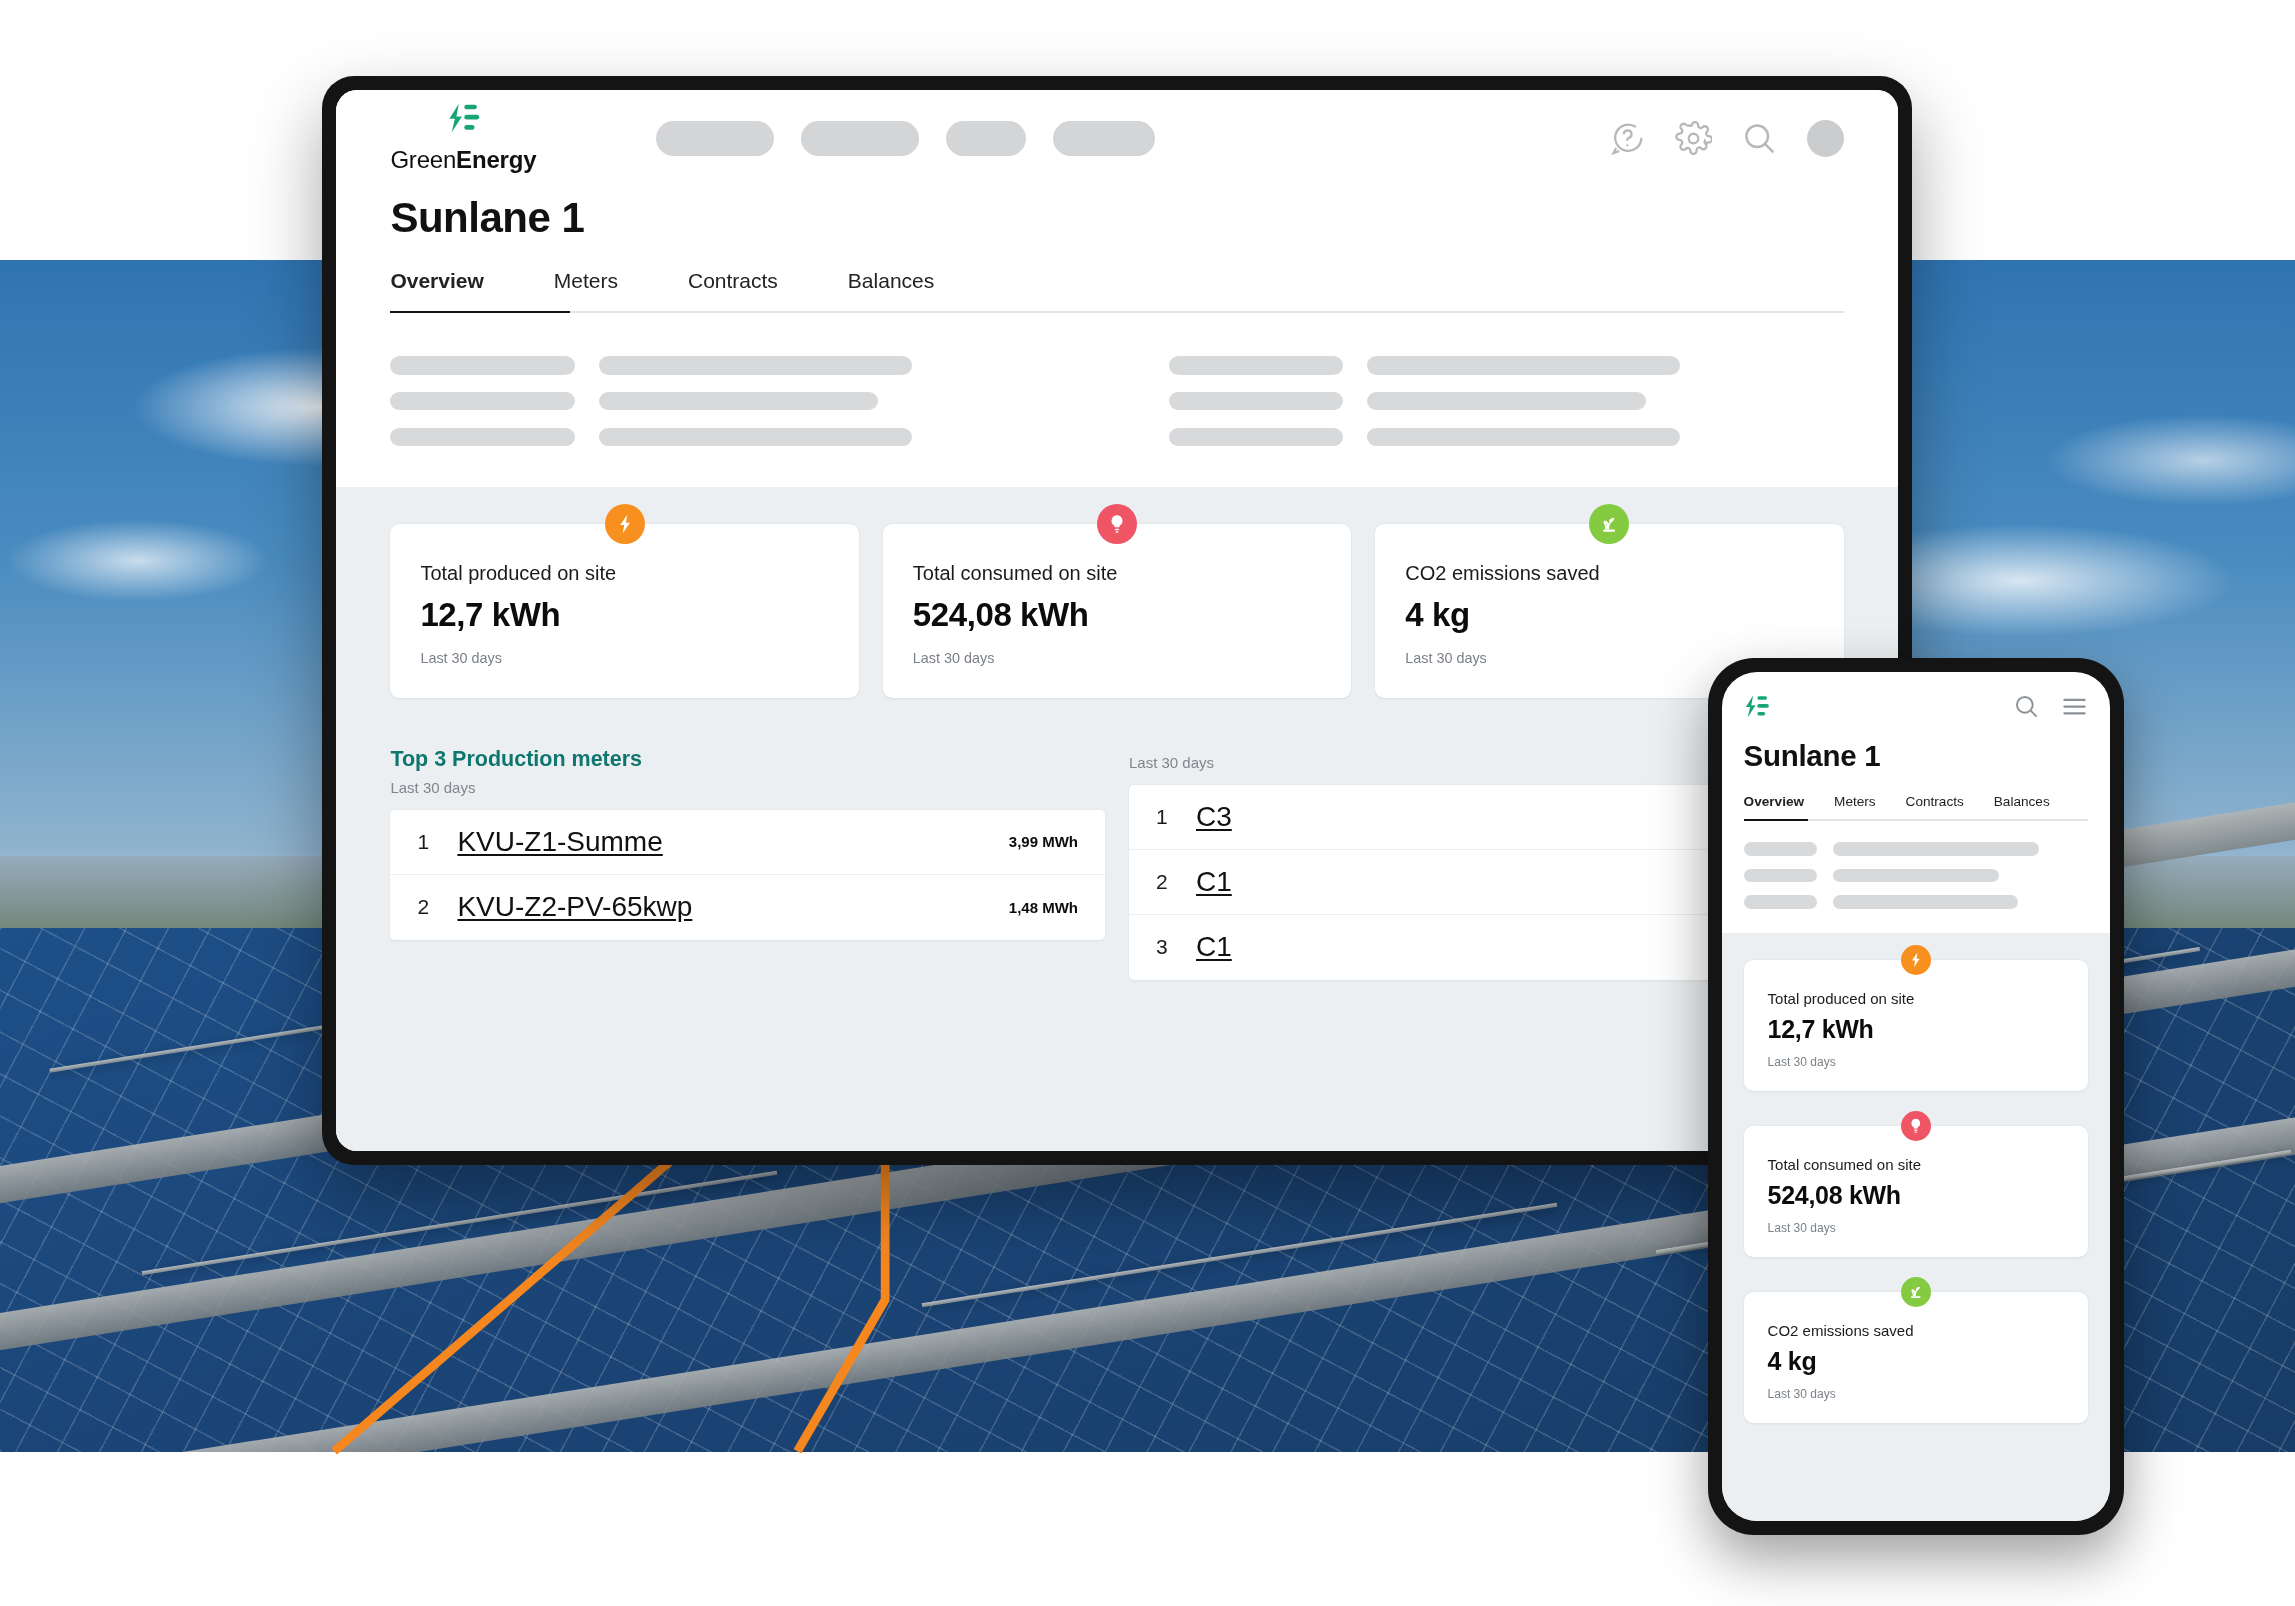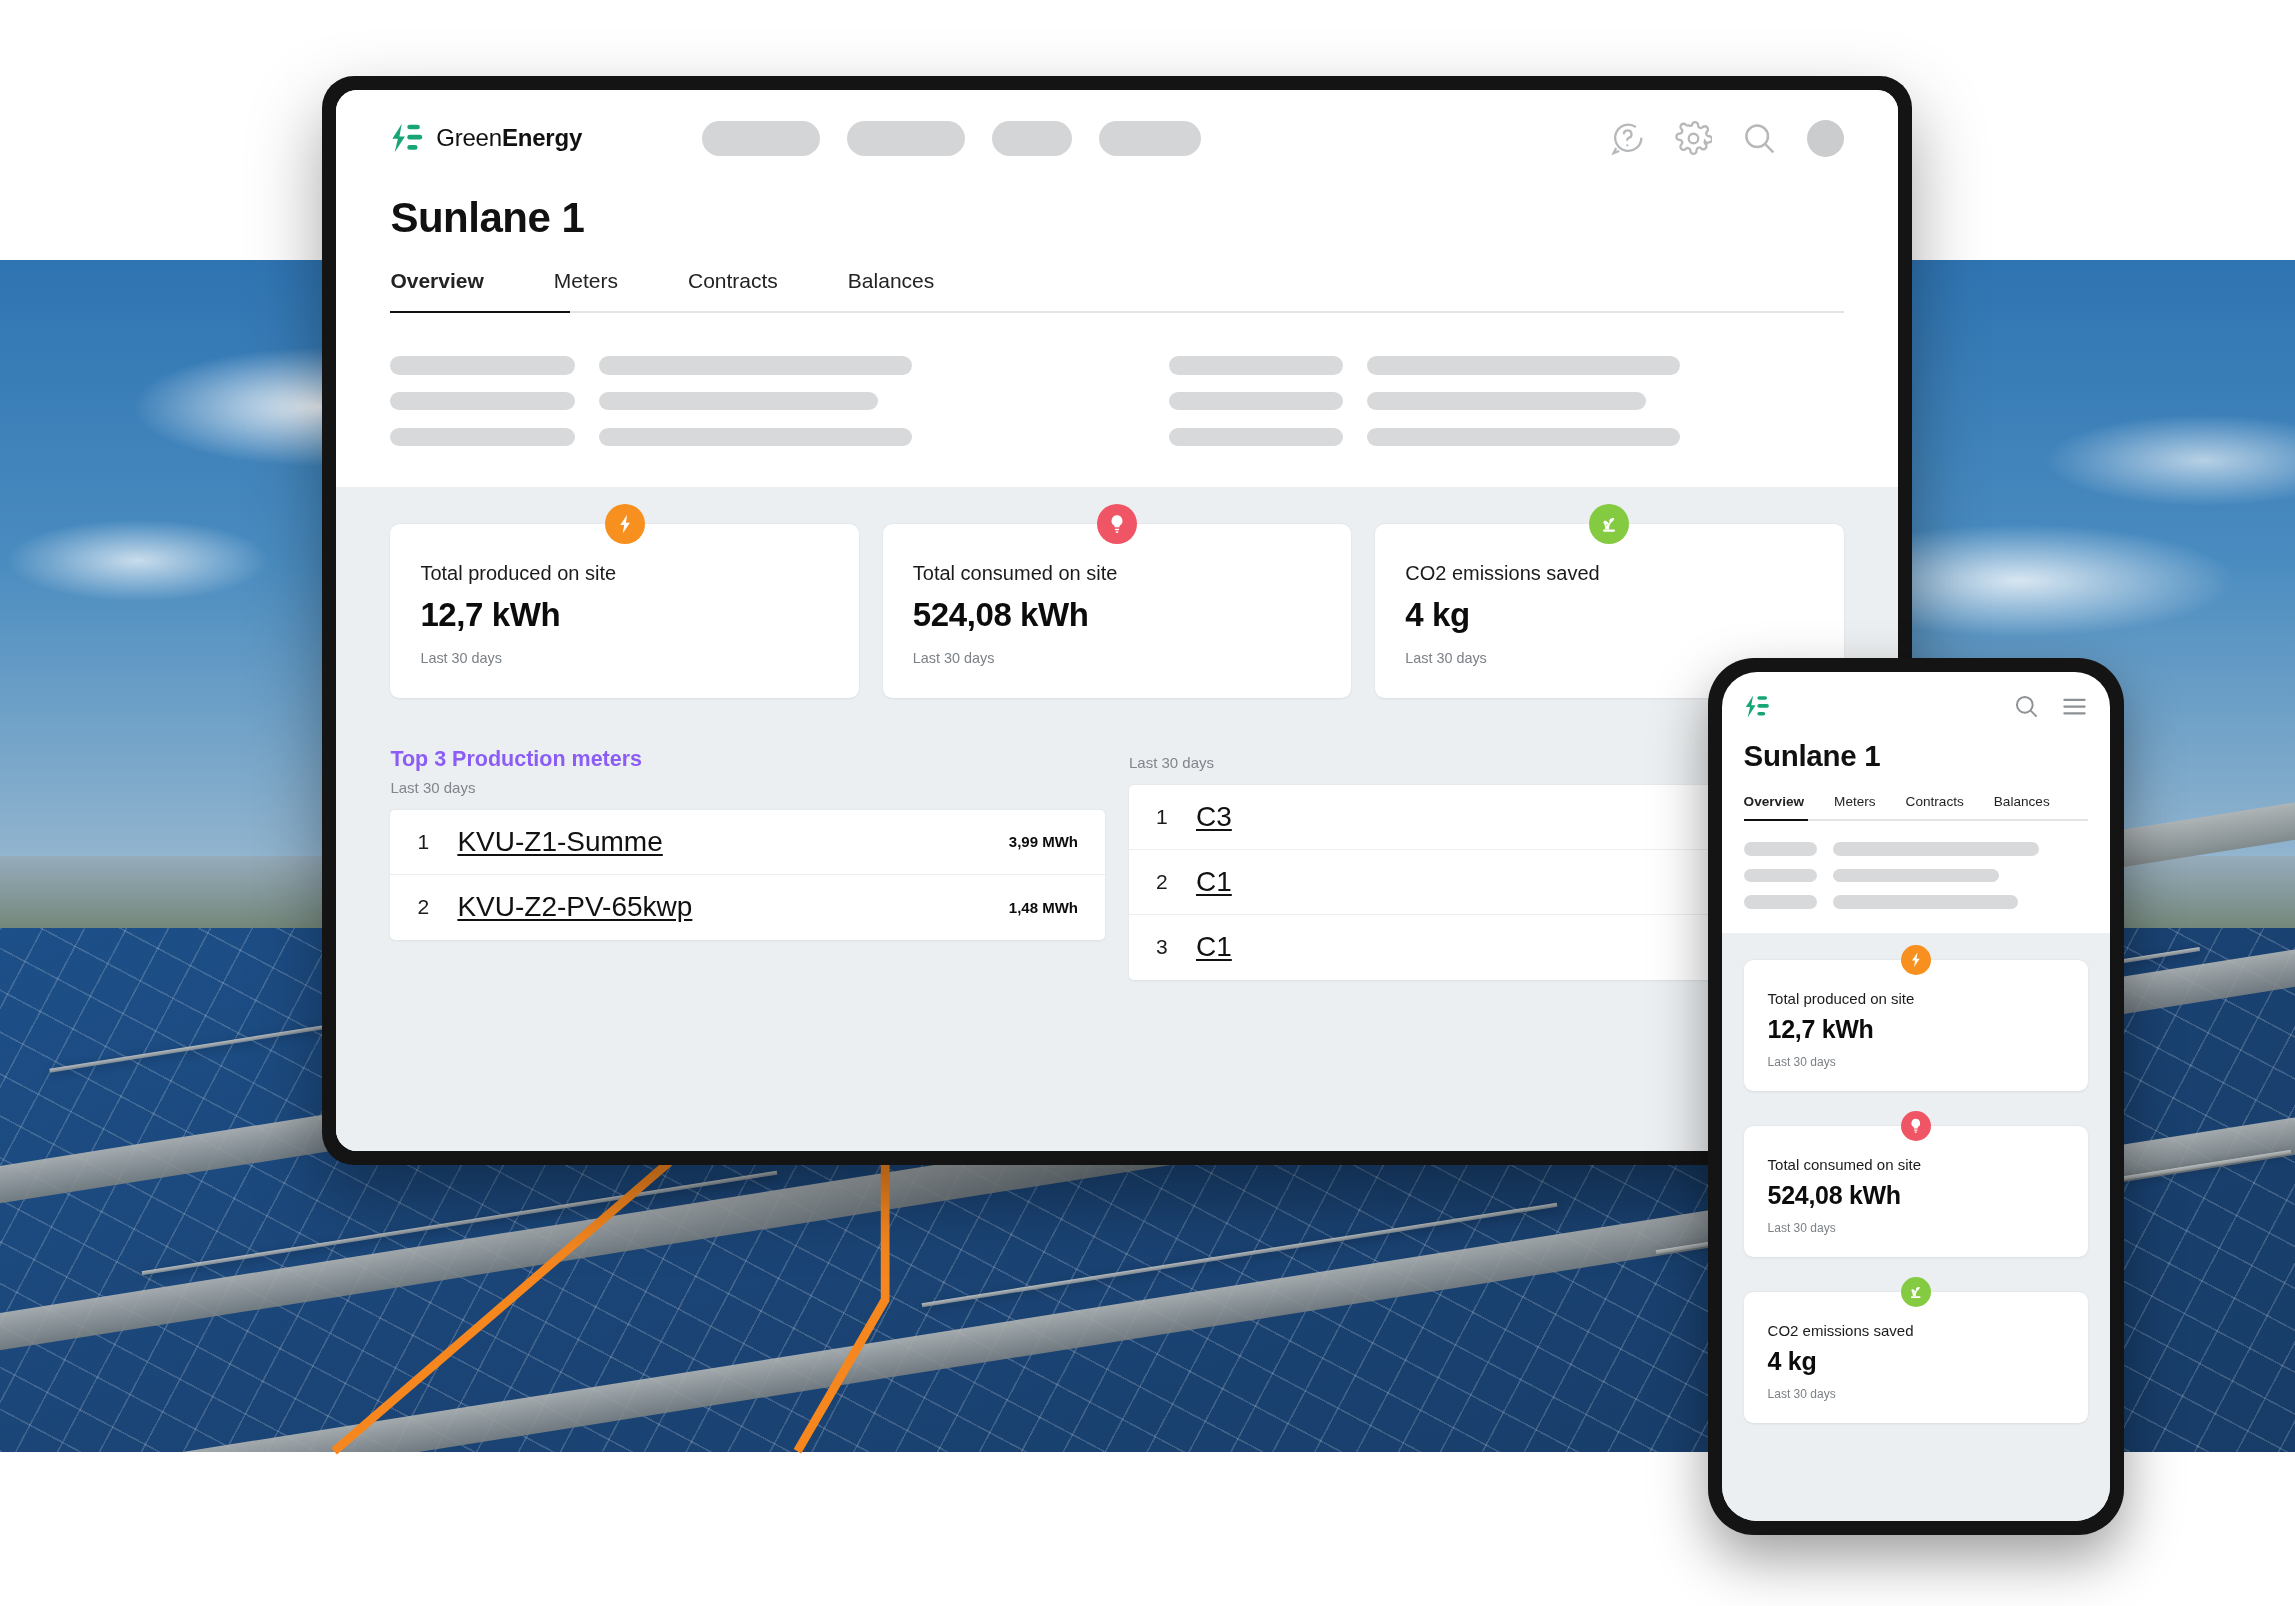--- a/index.html
+++ b/index.html
@@ -95,21 +95,21 @@
     display: flex; flex-direction: column;
   }
 
   
   .topbar {
     height: 96px; flex: 0 0 96px;
     display: flex; align-items: center;
     padding: 0 54px 0 54px;
     background: #fff;
   }
-  .brand { display: flex; align-items: center; gap: 12.8px; }
+  .brand { display: flex; align-items: center; gap: 12.8px; flex-direction: column; }
   .brand-text { font-size: 24px; color: #111; letter-spacing: -0.2px; }
   .brand-text b { font-weight: 700; }
   .brand-text span.light { font-weight: 400; }
 
   .nav-pills { display: flex; align-items: center; gap: 27px; margin-left: 120px; }
   .pill { height: 35px; border-radius: 17.5px; background: #d4d5d7; }
 
   .topbar-icons { margin-left: auto; display: flex; align-items: center; gap: 29px; }
   .ticon { width: 37px; height: 37px; color: #b6b8ba; display: block; }
   .avatar { width: 37px; height: 37px; border-radius: 50%; background: #cbcccd; }
@@ -165,21 +165,21 @@
     display: flex; align-items: center; justify-content: center;
   }
   .badge svg { width: 22px; height: 22px; }
   .stat-label { font-size: 20px; color: #1b1b1b; margin-bottom: 11px; }
   .stat-value { font-size: 33px; font-weight: 700; color: #0c0c0c; letter-spacing: -0.4px; margin-bottom: 16px; }
   .stat-sub { font-size: 14.4px; color: #7b8187; }
 
   
   .meters { display: flex; gap: 24px; margin-top: 49px; }
   .meter-block { flex: 1 1 0; }
-  .meter-title { font-size: 21.5px; font-weight: 700; color: #8b5cf6; }
+  .meter-title { font-size: 21.5px; font-weight: 700; color: #0f766e; }
   .meter-sub { font-size: 15px; color: #80868c; margin-top: 6.4px; margin-bottom: 14.4px; }
   .meter-list { background: #fff; border-radius: 4.8px; overflow: hidden; box-shadow: 0 0.8px 2.4px rgba(16,24,40,.07); }
   .meter-row {
     display: flex; align-items: center;
     padding: 0 27px; height: 65px;
     border-bottom: 0.8px solid #eceef0;
   }
   .meter-row:last-child { border-bottom: none; }
   .meter-rank { width: 40px; font-size: 21px; color: #1b1b1b; }
   .meter-name { font-size: 28px; color: #111; text-decoration: underline; text-underline-offset: 3.2px; }

